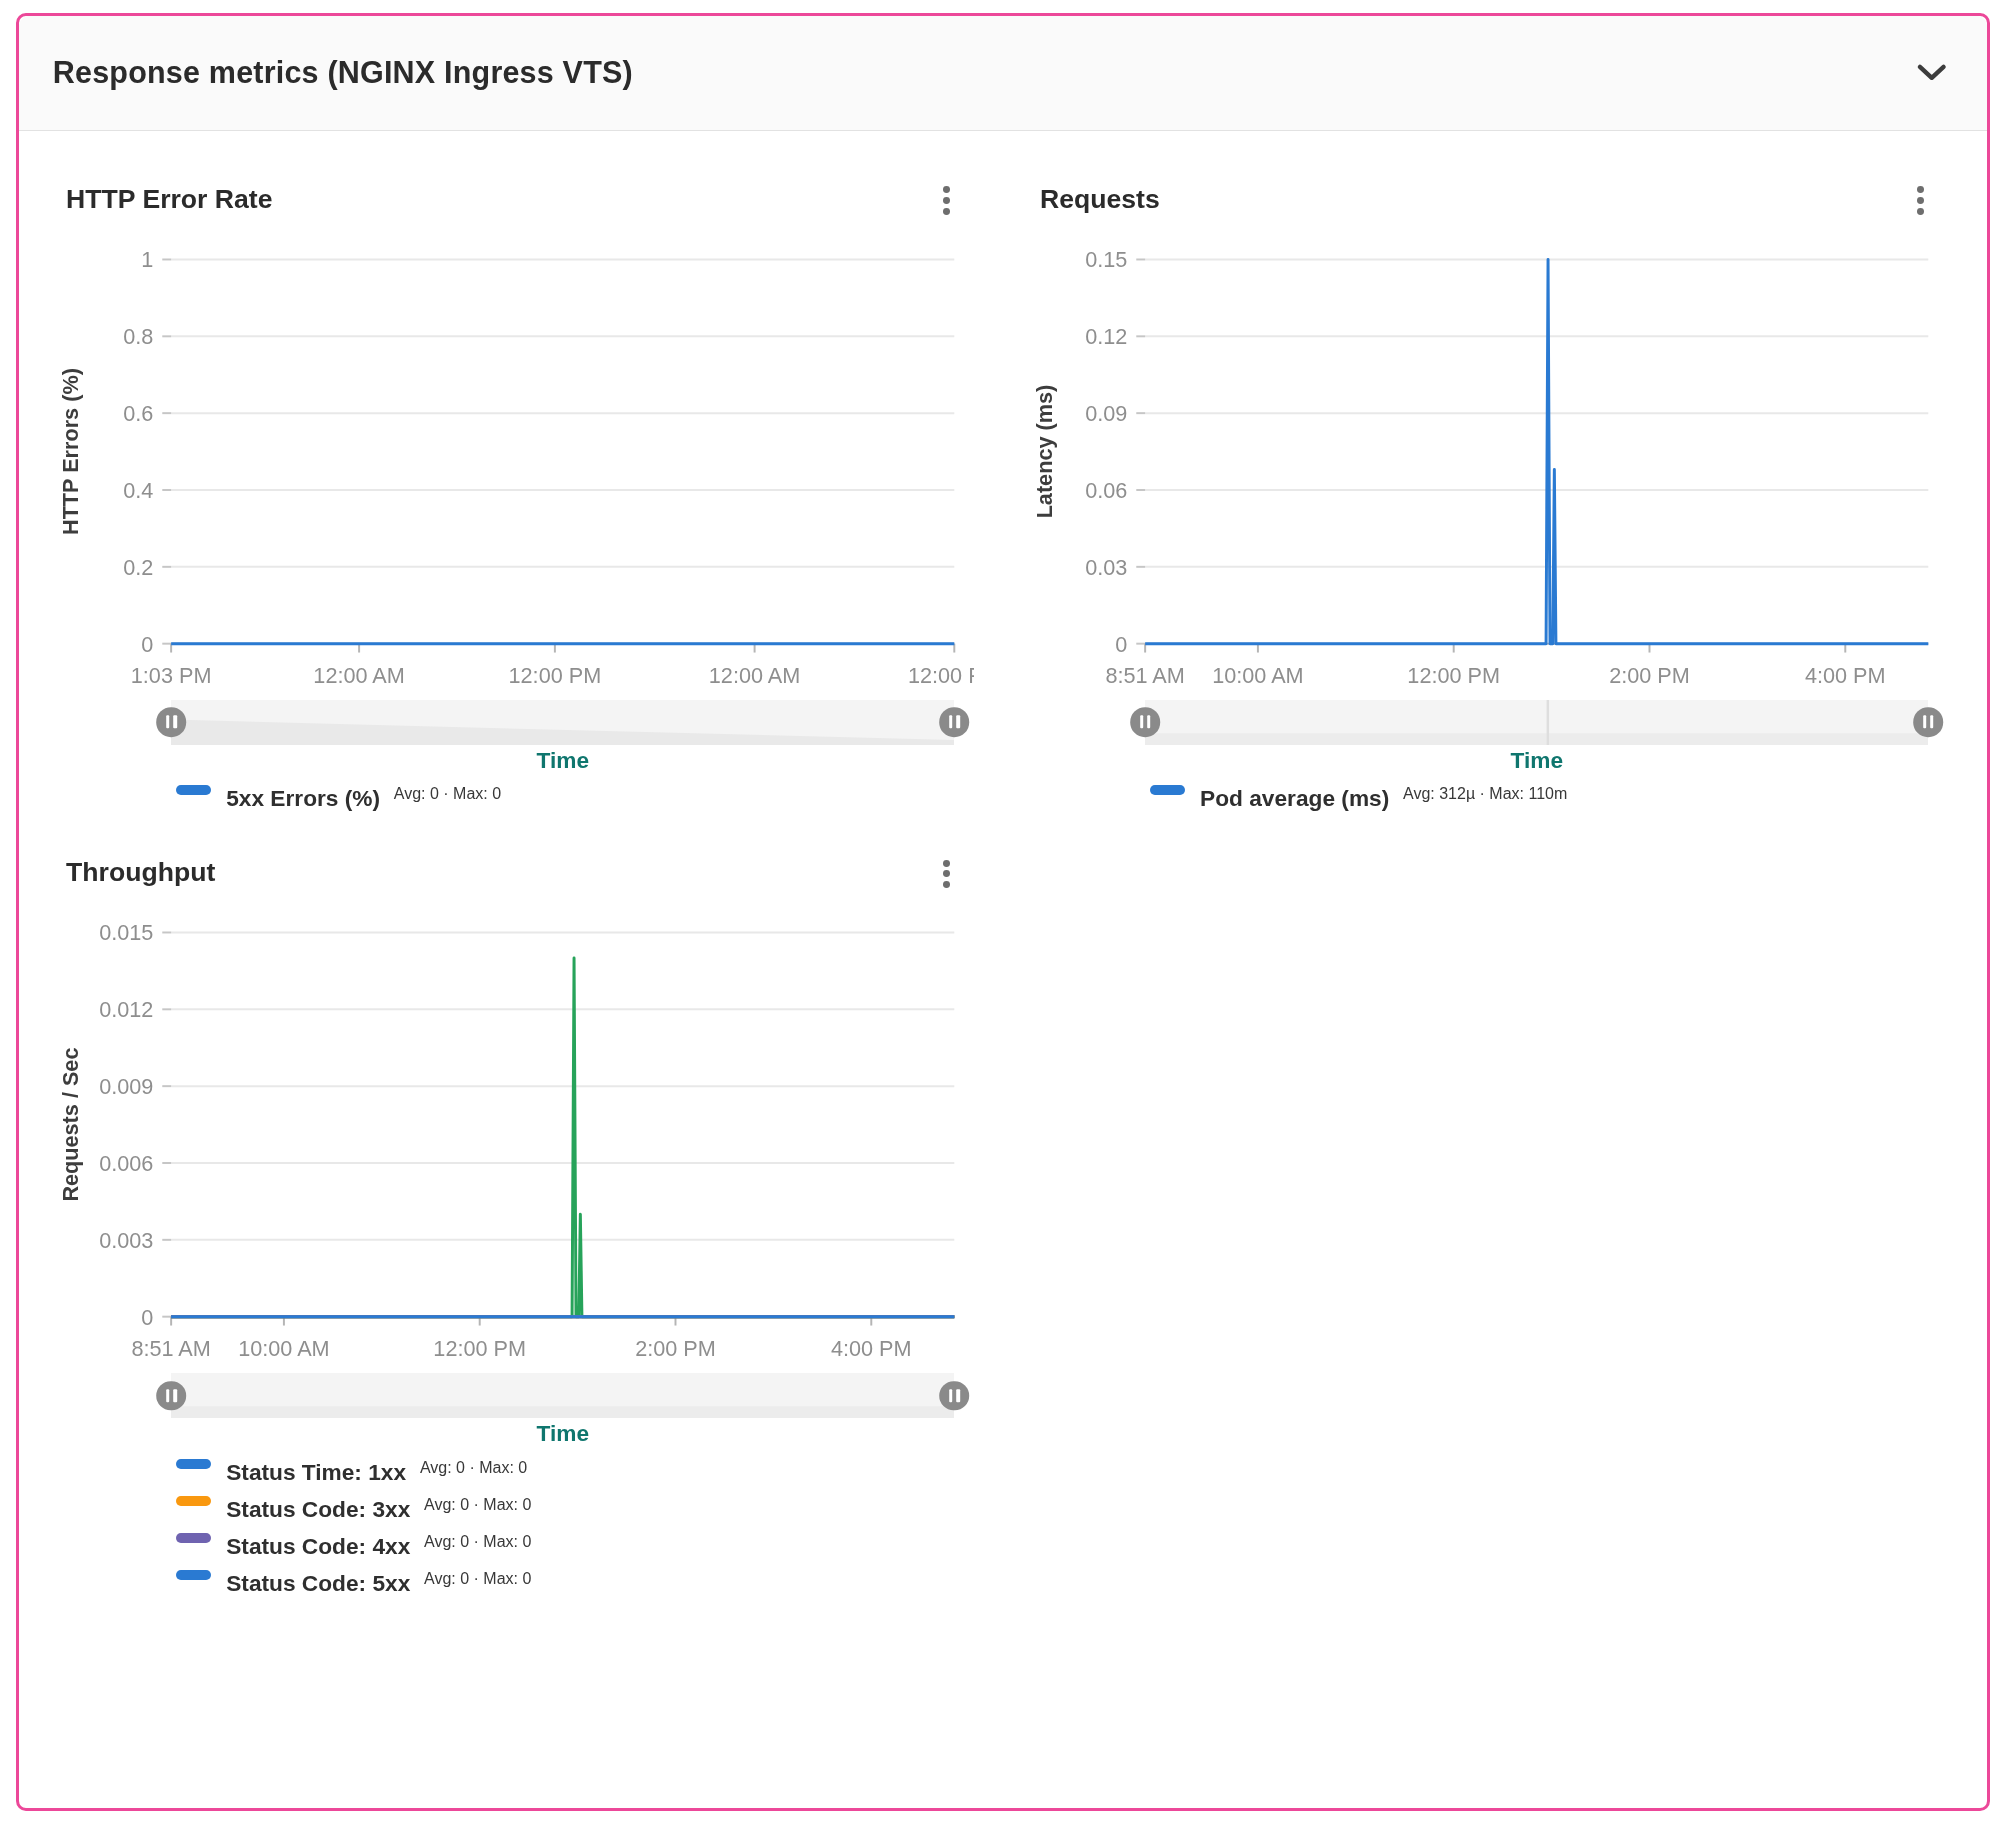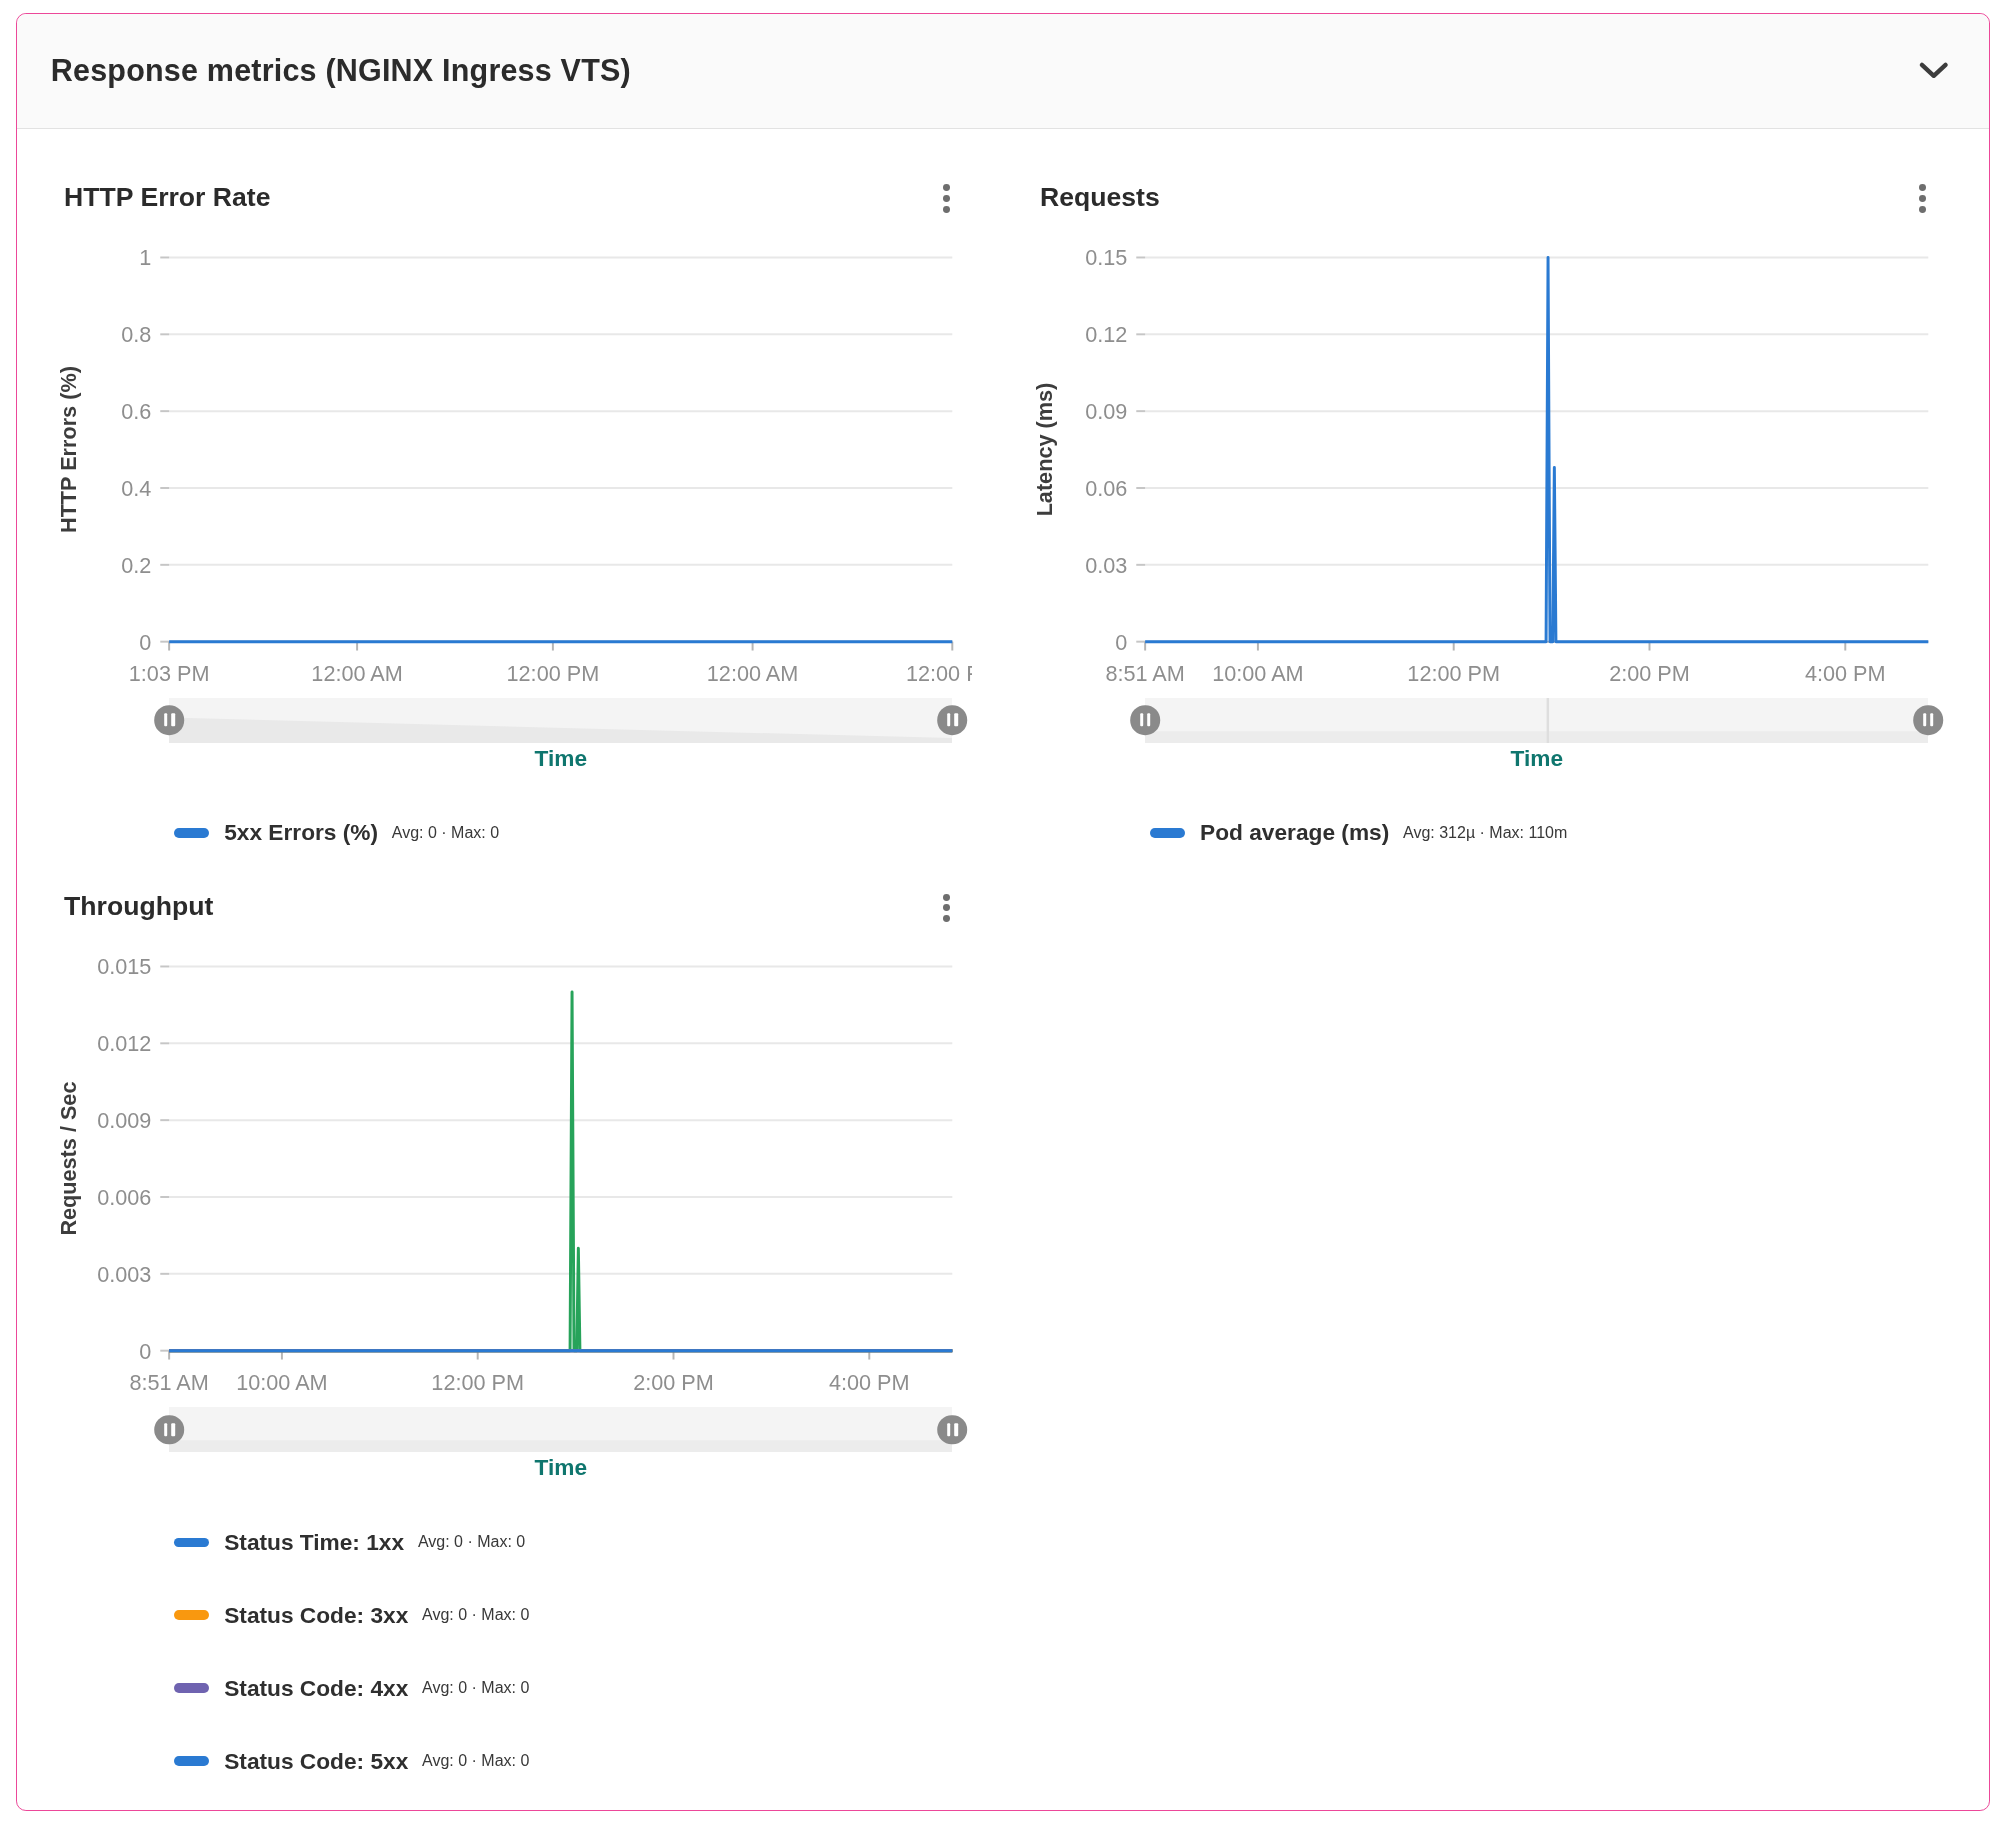--- a/index.html
+++ b/index.html
@@ -1,19 +1,19 @@
 <!DOCTYPE html>
 <html><head>
 <meta charset="utf-8">
 <style>
   * { margin:0; padding:0; box-sizing:border-box; }
   html,body { width:2006px; height:1840px; background:#fff;
     font-family:"Liberation Sans", sans-serif; }
   .panel { position:absolute; left:15.8px; top:12.8px; width:1974px; height:1798px;
-    background:#fff; border:1px solid #ec4899; border-radius:9.9px; }
+    background:#fff; border:3px solid #ec4899; border-radius:9.9px; }
   .panel-header { height:115px; display:flex; align-items:center; justify-content:space-between;
     padding:0 39px 0 34px; background:#fafafa; border-bottom:1px solid #e2e2e2;
     border-radius:9.9px 9.9px 0 0; cursor:pointer; }
   .panel-title { font-size:30.5px; font-weight:700; color:#2b2b2b; letter-spacing:0.2px; }
   .chevron svg { display:block; }
   .content { padding:0 29.6px; display:grid; grid-template-columns:1fr 1fr; column-gap:39px; }
   .card { margin-top:43px; }
   .card.row2 { margin-top:35px; }
   .card-head { display:flex; justify-content:space-between; align-items:center;
     padding:0 27.6px 0 17.7px; height:51px; }
@@ -26,21 +26,21 @@
     background:#f4f4f4; cursor:ew-resize; }
   .nav svg.nav-bg { position:absolute; inset:0; width:100%; height:100%; }
   .handle { position:absolute; top:50%; width:29.6px; height:29.6px; border-radius:50%;
     background:#8a8a8a; transform:translate(-50%,-50%); display:flex; align-items:center;
     justify-content:center; gap:3.9px; cursor:ew-resize; z-index:2; }
   .handle.left { left:0; } .handle.right { left:100%; }
   .handle i { display:block; width:3.4px; height:12.8px; background:#fff; border-radius:1px; }
   .time-label { width:783px; margin-left:123px; margin-top:2px; text-align:center;
     font-size:22.7px; font-weight:700; color:#0f766e; }
   .legend { margin:11.8px 0 0 128px; display:flex; flex-direction:column; gap:9.9px; }
-  .legend-row { display:flex; align-items:center;margin-top:36px; }
+  .legend-row { display:flex; align-items:flex-start; }
   .legend-swatch { width:35px; height:9.9px; border-radius:4.9px; margin-right:14.8px; flex:none; }
   .legend-label { font-size:22.7px; font-weight:700; color:#2f2f2f; }
   .legend-stats { font-size:16px; color:#383838; margin-left:13.8px; }
 </style>
 </head>
 <body>
 
 <div class="panel">
   <div class="panel-header">
     <h2 class="panel-title">Response metrics (NGINX Ingress VTS)</h2>

